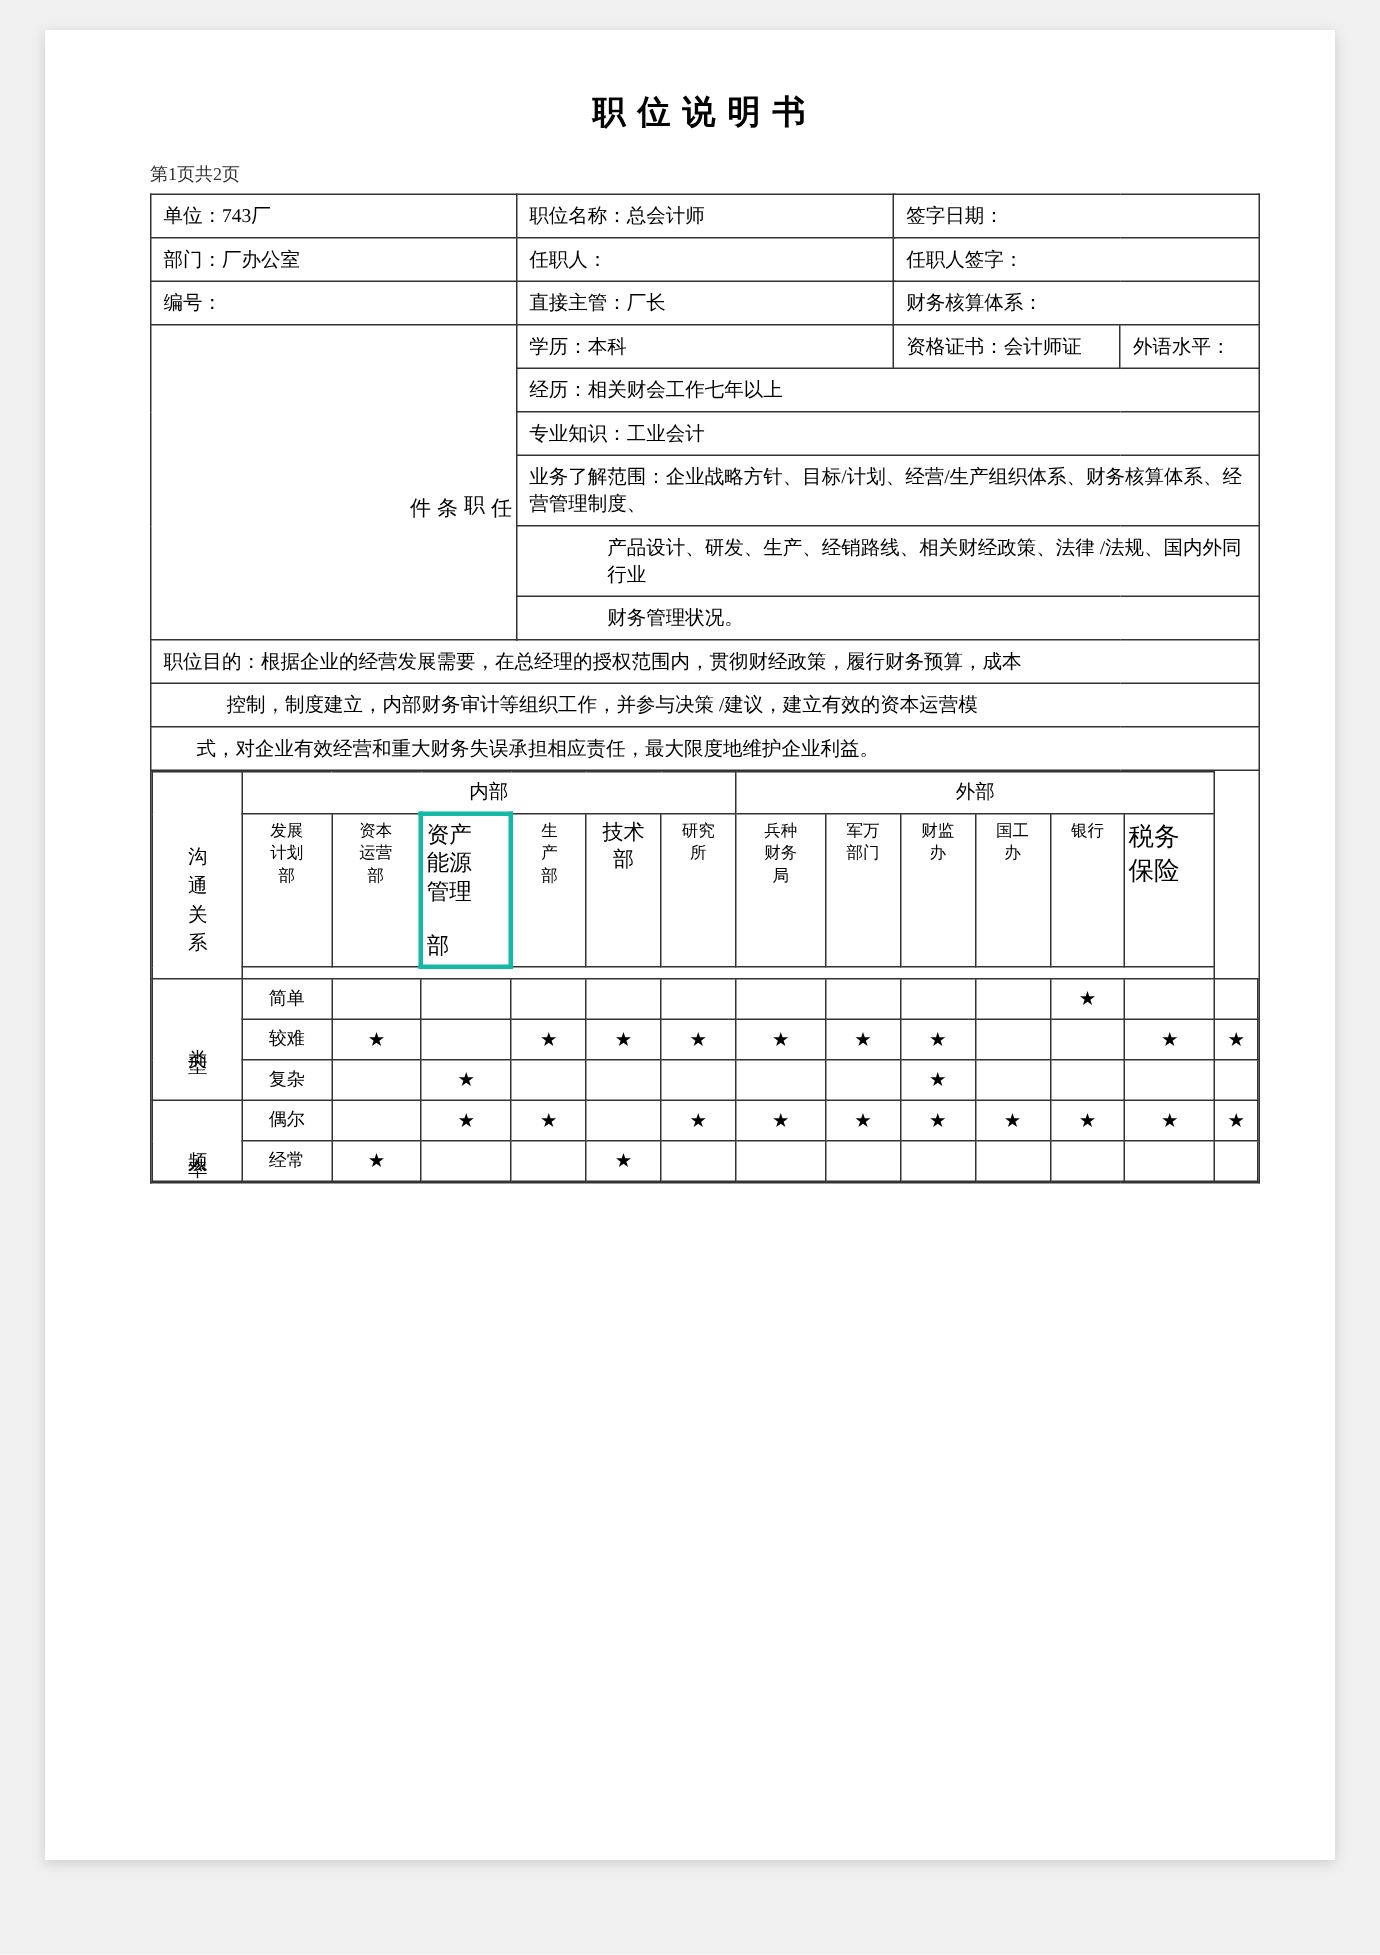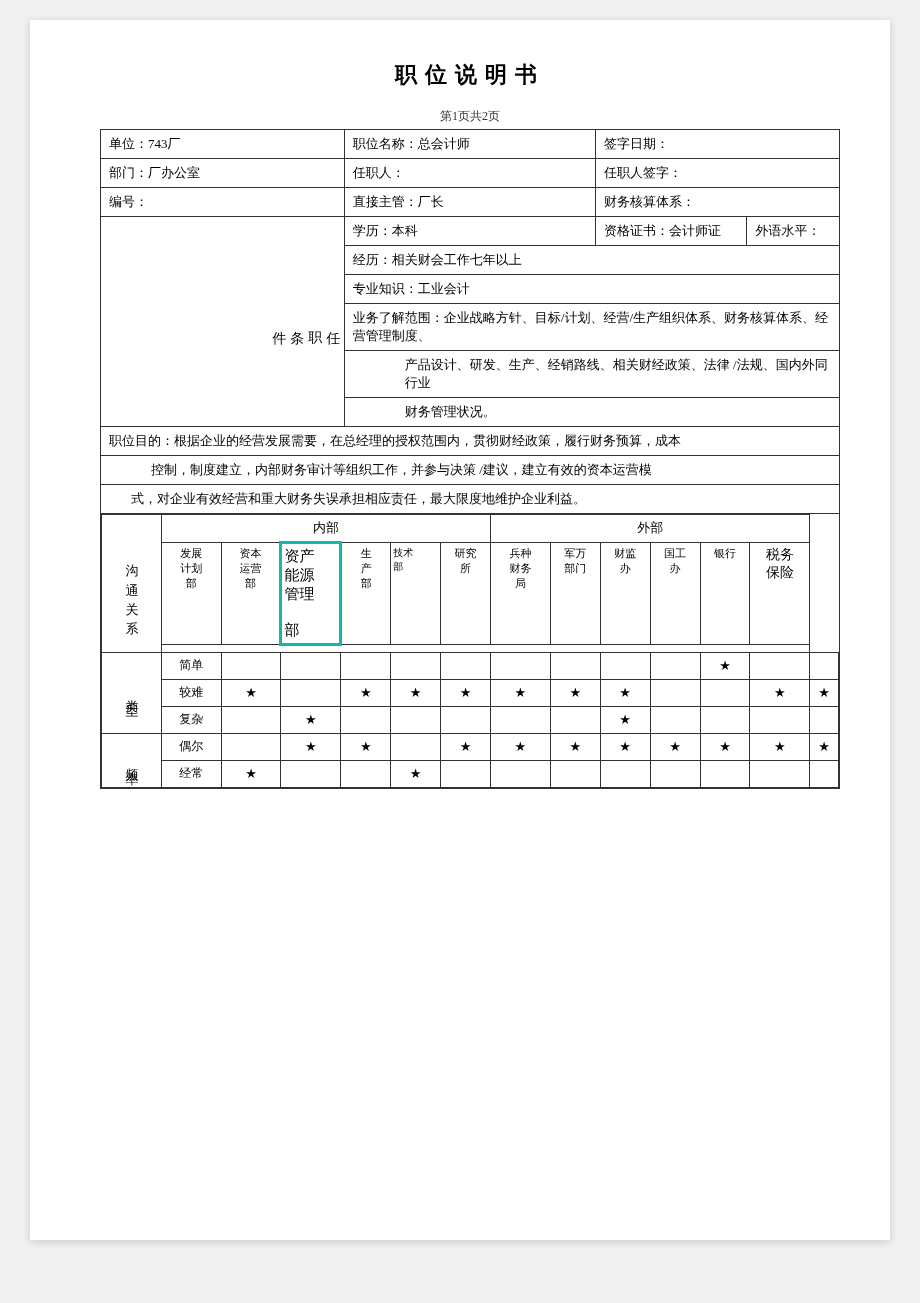--- a/index.html
+++ b/index.html
@@ -22,21 +22,21 @@
       position: relative;
     }
     .page-title {
       text-align: center;
       font-size: 22px;
       font-weight: bold;
       margin-bottom: 18px;
       letter-spacing: 8px;
     }
     .page-num {
-      text-align: center;
+      text-align: left;
       font-size: 12px;
       margin-bottom: 4px;
       color: #333;
     }
     .main-table {
       width: 100%;
       border-collapse: collapse;
       font-size: 13px;
     }
     .main-table td, .main-table th {
@@ -132,28 +132,28 @@
             </td>
             <td colspan="6" style="border:1px solid #333; text-align:center; padding:4px;">内部</td>
             <td colspan="6" style="border:1px solid #333; text-align:center; padding:4px;">外部</td>
           </tr>
 
           <tr>
             <td style="border:1px solid #333; text-align:center; padding:3px 2px; font-size:11px; width:60px;">发展<br>计划<br>部</td>
             <td style="border:1px solid #333; text-align:center; padding:3px 2px; font-size:11px; width:60px;">资本<br>运营<br>部</td>
             <td style="border:3px solid #14b8a6; text-align:left; padding:3px 2px; font-size:15px; width:60px;">资产<br>能源<br>管理<br><br>部</td>
             <td style="border:1px solid #333; text-align:center; padding:3px 2px; font-size:11px; width:50px;">生<br>产<br>部</td>
-            <td style="border:1px solid #333; padding:3px 2px; font-size:10px; width:50px;margin-top:36px;">技术<br>部</td>
+            <td style="border:1px solid #333; text-align:center; padding:3px 2px; font-size:14px; width:50px;margin-top:36px;">技术<br>部</td>
             <td style="border:1px solid #333; text-align:center; padding:3px 2px; font-size:11px; width:50px;">研究<br>所</td>
             <td style="border:1px solid #333; text-align:center; padding:3px 2px; font-size:11px; width:60px;">兵种<br>财务<br>局</td>
             <td style="border:1px solid #333; text-align:center; padding:3px 2px; font-size:11px; width:50px;">军万<br>部门</td>
             <td style="border:1px solid #333; text-align:center; padding:3px 2px; font-size:11px; width:50px;">财监<br>办</td>
             <td style="border:1px solid #333; text-align:center; padding:3px 2px; font-size:11px; width:50px;">国工<br>办</td>
             <td style="border:1px solid #333; text-align:center; padding:3px 2px; font-size:11px; width:50px;">银行</td>
-            <td style="border:1px solid #333; text-align:center; padding:3px 2px; font-size:14px; width:60px;">税务<br>保险</td>
+            <td style="border:1px solid #333; padding:3px 2px; font-size:17px; width:60px;">税务<br>保险</td>
           </tr>
 
           <tr style="height:8px;">
             <td colspan="12" style="border:1px solid #333; padding:0;"></td>
           </tr>
 
           <tr>
             <td rowspan="3" style="border:1px solid #333; text-align:center; vertical-align:middle; padding:4px; font-size:13px;">
               <span style="writing-mode:vertical-lr; text-orientation:upright; letter-spacing:4px;">类型</span>
             </td>

